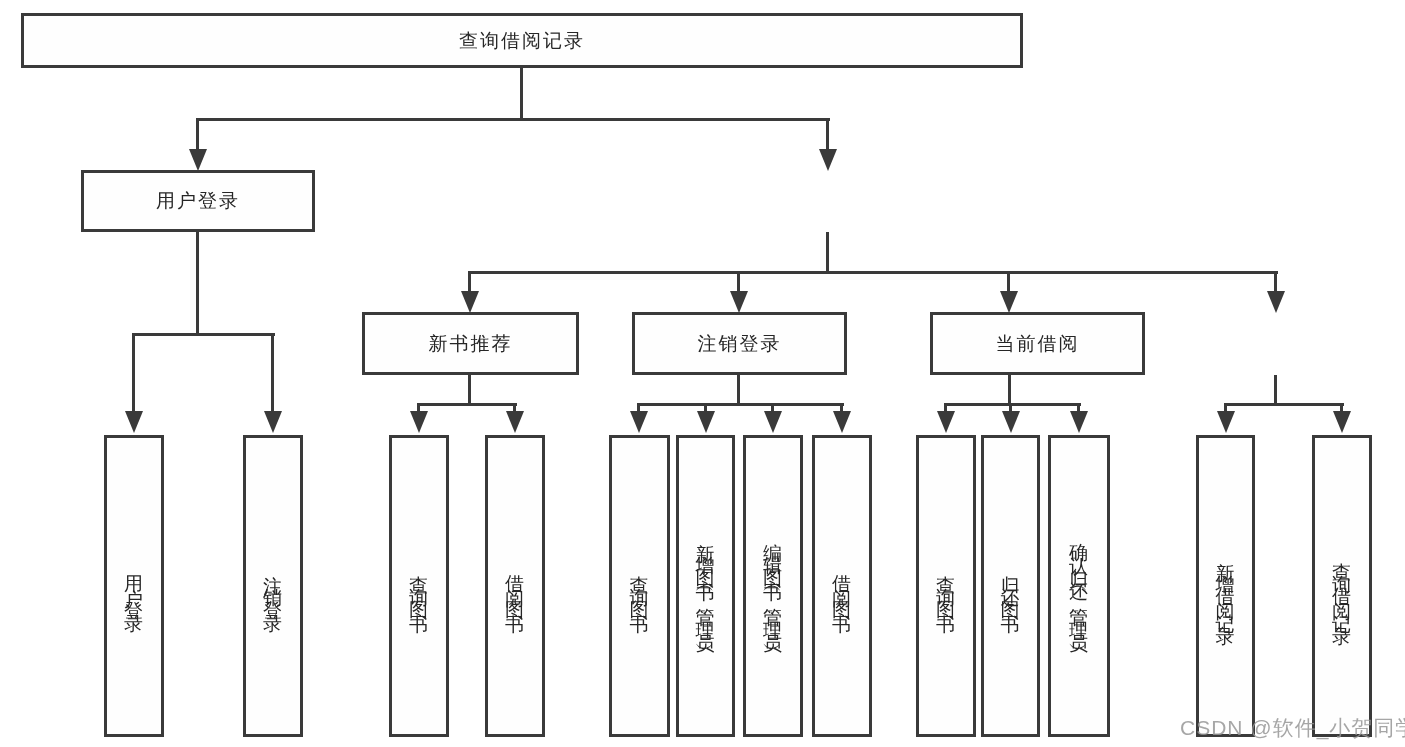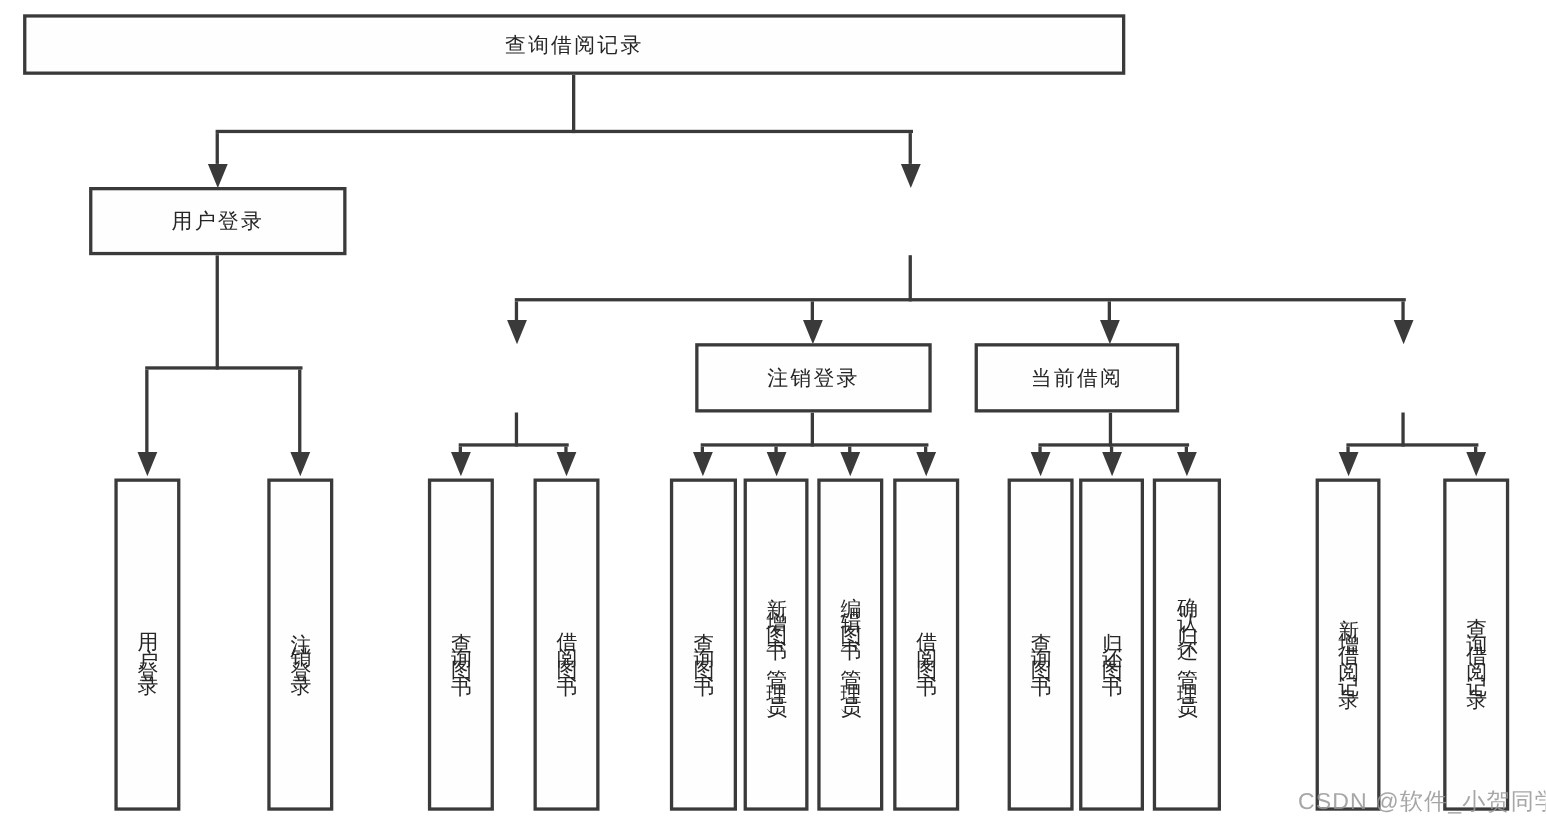--- a/index.html
+++ b/index.html
@@ -63,24 +63,27 @@
   <div class="hline" style="left:468px;top:271px;width:810px"></div>
   <div class="vline" style="left:468px;top:274px;height:17px"></div>
   <div class="arr" style="left:461px;top:291px"></div>
   <div class="vline" style="left:737px;top:274px;height:17px"></div>
   <div class="arr" style="left:730px;top:291px"></div>
   <div class="vline" style="left:1007px;top:274px;height:17px"></div>
   <div class="arr" style="left:1000px;top:291px"></div>
   <div class="vline" style="left:1274px;top:274px;height:17px"></div>
   <div class="arr" style="left:1267px;top:291px"></div>
 
+  <div class="node hnode" style="left:362px;top:312px;width:217px;height:63px">
+    <span>新书推荐</span>
+  </div>
   <div class="node hnode" style="left:632px;top:312px;width:215px;height:63px">
     <span>注销登录</span>
   </div>
-  <div class="node hnode" style="left:886px;top:312px;width:186px;height:63px">
+  <div class="node hnode" style="left:930px;top:312px;width:215px;height:63px">
     <span>当前借阅</span>
   </div>
 
   <div class="vline" style="left:468px;top:375px;height:31px"></div>
   <div class="hline" style="left:417px;top:403px;width:100px"></div>
   <div class="vline" style="left:417px;top:406px;height:5px"></div>
   <div class="arr" style="left:410px;top:411px"></div>
   <div class="vline" style="left:513px;top:406px;height:5px"></div>
   <div class="arr" style="left:506px;top:411px"></div>
 

